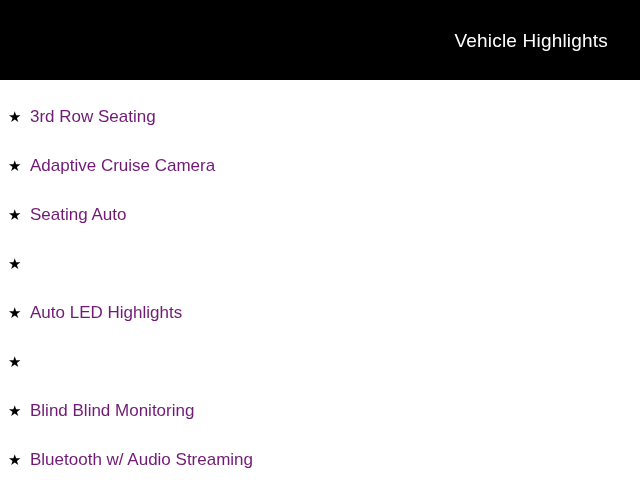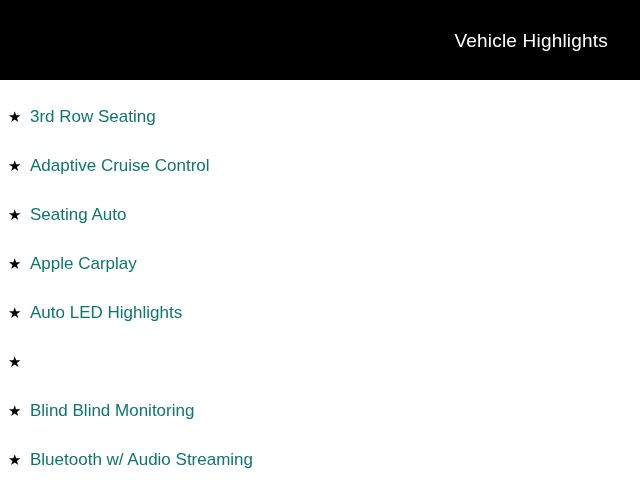--- a/index.html
+++ b/index.html
@@ -51,21 +51,21 @@
   }
   .bullet-star {
     width: 22px;
     flex: 0 0 22px;
     text-align: left;
     color: #000000;
     font-size: 15px;
     line-height: 15px;
   }
   .highlight-label {
-    color: #0f766e;
+    color: #701a75;
     font-size: 17px;
     line-height: 20px;
     white-space: nowrap;
   }
 </style>
 </head>
 <body>
 
 <div class="page">
 
@@ -73,29 +73,28 @@
     <div class="header-title">Vehicle Highlights</div>
   </div>
 
   <ul class="highlights-list">
     <li class="highlight-item">
       <span class="bullet-star">★</span>
       <span class="highlight-label">3rd Row Seating</span>
     </li>
     <li class="highlight-item">
       <span class="bullet-star">★</span>
-      <span class="highlight-label">Adaptive Cruise Control</span>
+      <span class="highlight-label">Adaptive Cruise Camera</span>
     </li>
     <li class="highlight-item">
       <span class="bullet-star">★</span>
       <span class="highlight-label">Seating Auto</span>
     </li>
     <li class="highlight-item">
       <span class="bullet-star">★</span>
-      <span class="highlight-label">Apple Carplay</span>
     </li>
     <li class="highlight-item">
       <span class="bullet-star">★</span>
       <span class="highlight-label">Auto LED Highlights</span>
     </li>
     <li class="highlight-item">
       <span class="bullet-star">★</span>
     </li>
     <li class="highlight-item">
       <span class="bullet-star">★</span>

